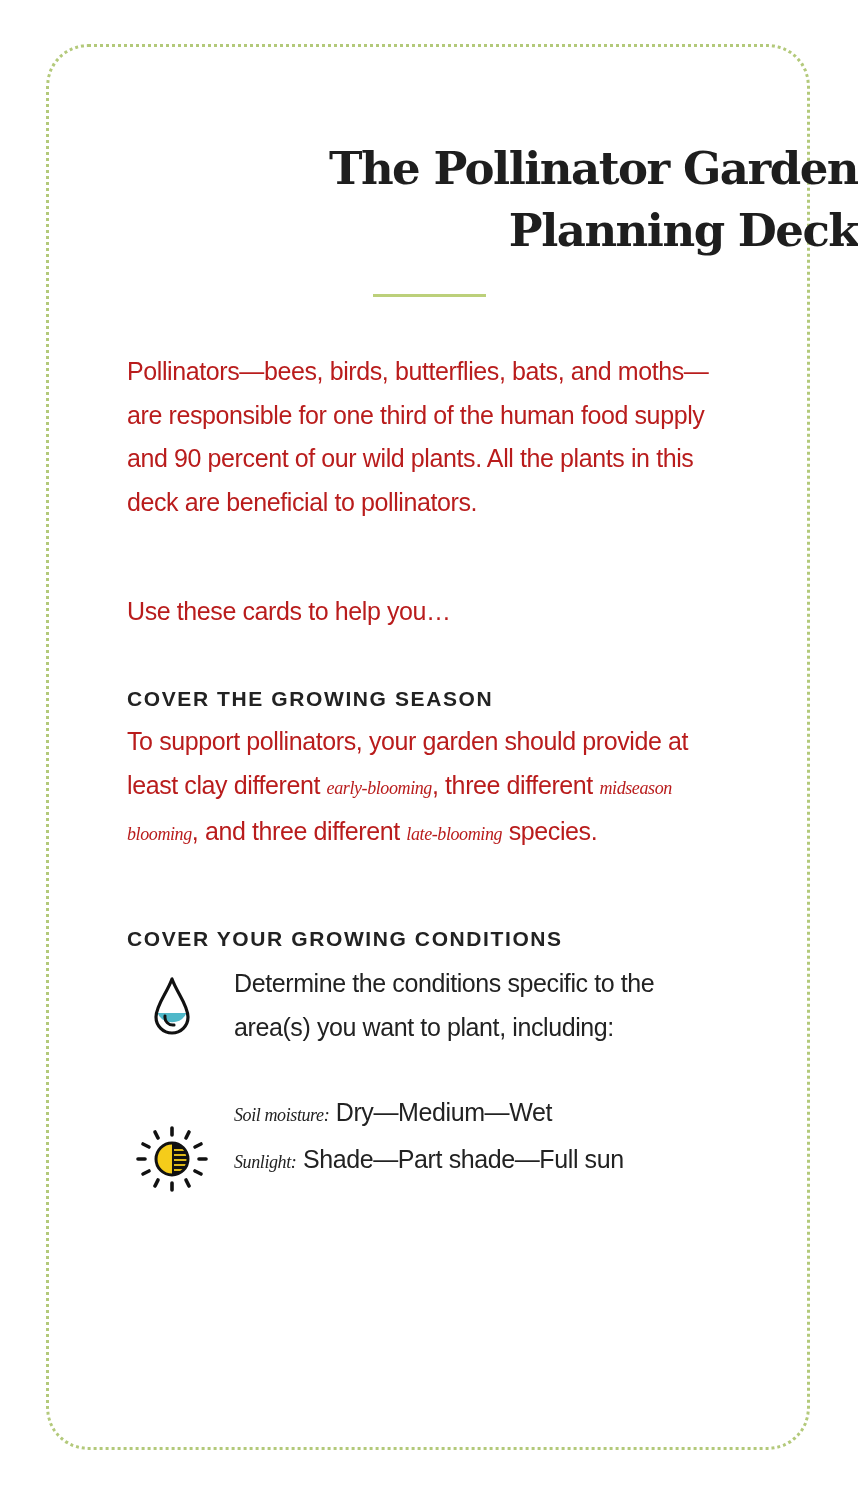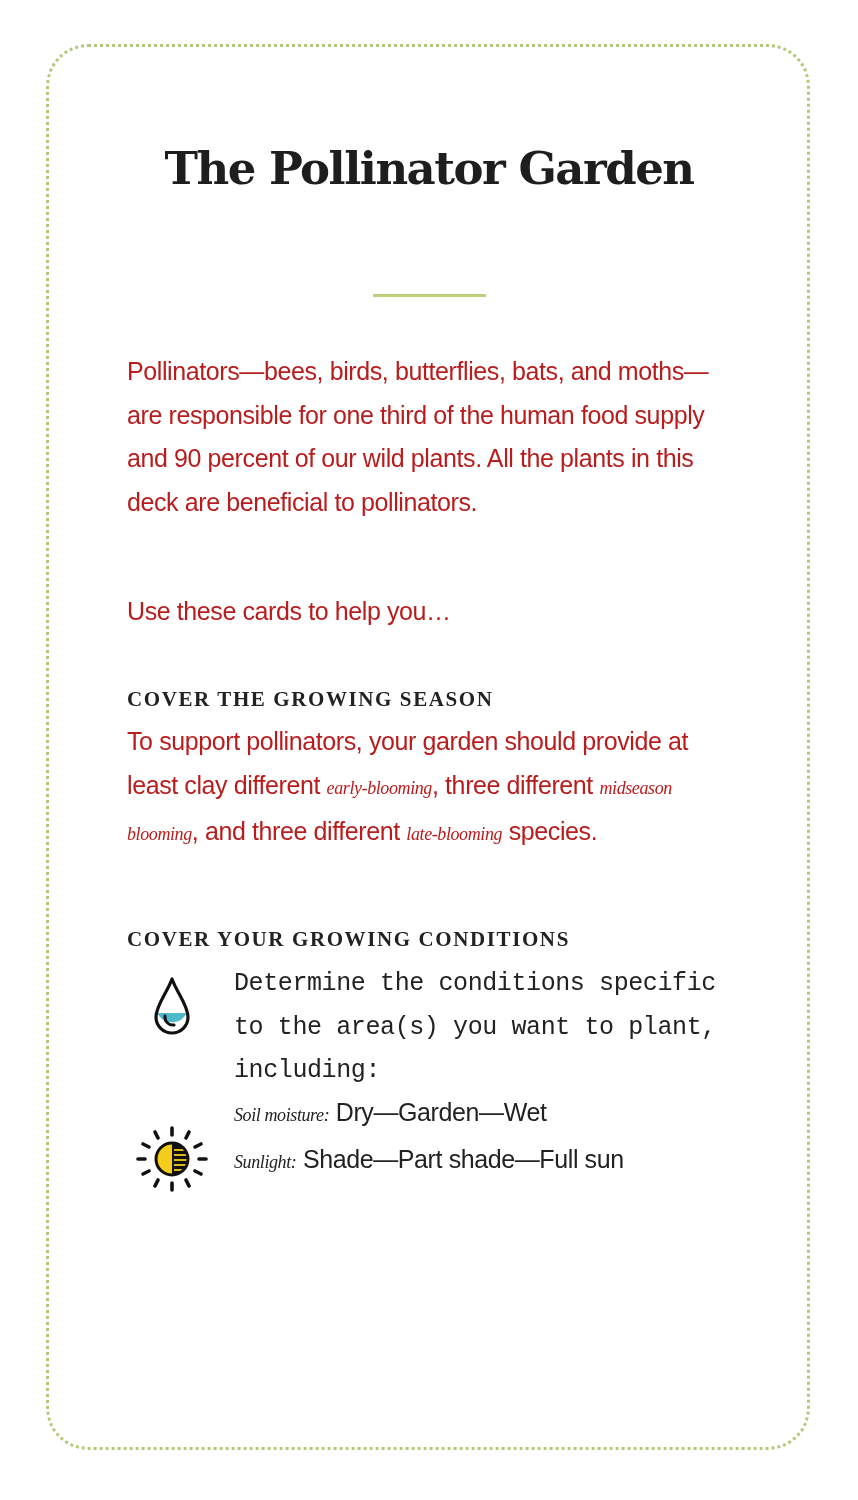--- a/index.html
+++ b/index.html
@@ -2,59 +2,60 @@
 <html><head>
 <meta charset="utf-8">
 <style>
   html, body { margin: 0; padding: 0; background: #ffffff; }
   body { width: 858px; height: 1500px; position: relative; overflow: hidden; }
   .card-border {
     position: absolute; left: 46px; top: 44px; width: 764px; height: 1406px;
     border: 3px dotted #b3c97a; border-radius: 42px; box-sizing: border-box;
   }
   .title {
-    position: absolute; left: 0; width: 858px; top: 138px; text-align: center;
+    position: absolute; left: 0; width: 858px; top: 138px; text-align: right;
     font-family: "DejaVu Serif", serif; font-weight: bold; font-size: 45px; line-height: 62px;
     color: #1e1e1e; letter-spacing: -1.5px;
   }
   .title div { white-space: nowrap; }
   .divider {
     position: absolute; left: 373px; top: 294px; width: 113px; height: 3px; background: #bcd07a;
   }
   .body-text {
     position: absolute; left: 127px; width: 590px;
     font-family: "Liberation Sans", sans-serif; font-size: 25px; line-height: 43.5px;
     color: #b91c1c; letter-spacing: -0.4px;
   }
   .intro { top: 350px; }
   .use { top: 590px; }
   .heading {
     position: absolute; left: 127px;
-    font-family: Liberation Serif, serif; font-weight: bold; font-size: 21px;
+    font-family: Liberation Sans, sans-serif; font-weight: bold; font-size: 21px;
     letter-spacing: 1.6px; color: #222222; line-height: 30px; white-space: nowrap;
   }
   .h1 { top: 684px; }
   .h2 { top: 924px; }
   .season { top: 720px; }
   .em { font-family: "Liberation Serif", serif; font-style: italic; font-size: 18px; }
   .cond-text { position: absolute; left: 234px; width: 500px; top: 962px;
-    font-family: Liberation Mono, monospace; font-size: 25px; line-height: 43.5px; color: #222; letter-spacing: -0.4px; }
+    font-family: Liberation Sans, sans-serif; font-size: 25px; line-height: 43.5px; color: #222; letter-spacing: -0.4px; }
   .list { position: absolute; left: 234px; width: 520px; top: 1091px;
     font-family: "Liberation Sans", sans-serif; font-size: 25px; line-height: 43.5px; color: #222; letter-spacing: -0.4px; }
   .list div { white-space: nowrap; }
   .drop-icon { position: absolute; left: 150px; top: 975px; width: 44px; height: 62px; }
   .sun-icon { position: absolute; left: 135px; top: 1125px; width: 74px; height: 68px; }
 </style>
 </head>
 <body>
 
 <div class="card-border"></div>
 
 <div class="title">
   <div>The Pollinator Garden</div>
+  <div>Planning Deck</div>
 </div>
 
 <div class="divider"></div>
 
 <div class="body-text intro">Pollinators—bees, birds, butterflies, bats, and moths—are responsible for one third of the human food supply and 90 percent of our wild plants. All the plants in this deck are beneficial to pollinators.</div>
 
 <div class="body-text use">Use these cards to help you…</div>
 
 <div class="heading h1">COVER THE GROWING SEASON</div>
 
@@ -92,15 +93,15 @@
     <line x1="39" y1="25" x2="51" y2="25"></line>
     <line x1="39" y1="30" x2="53" y2="30"></line>
     <line x1="39" y1="35" x2="53" y2="35"></line>
     <line x1="39" y1="40" x2="52" y2="40"></line>
     <line x1="39" y1="45" x2="48" y2="45"></line>
   </g>
   <circle cx="37" cy="34" r="16" fill="none" stroke="#111" stroke-width="3"></circle>
 </svg>
 
 <div class="list">
-  <div><span class="em">Soil moisture:</span><span> Dry—Garden—Wet</span></div>
+  <div><span class="em">Soil moisture:</span><span> Dry—Medium—Wet</span></div>
   <div><span class="em">Sunlight:</span><span> Shade—Part shade—Full sun</span></div>
 </div>
 
 </body></html>

